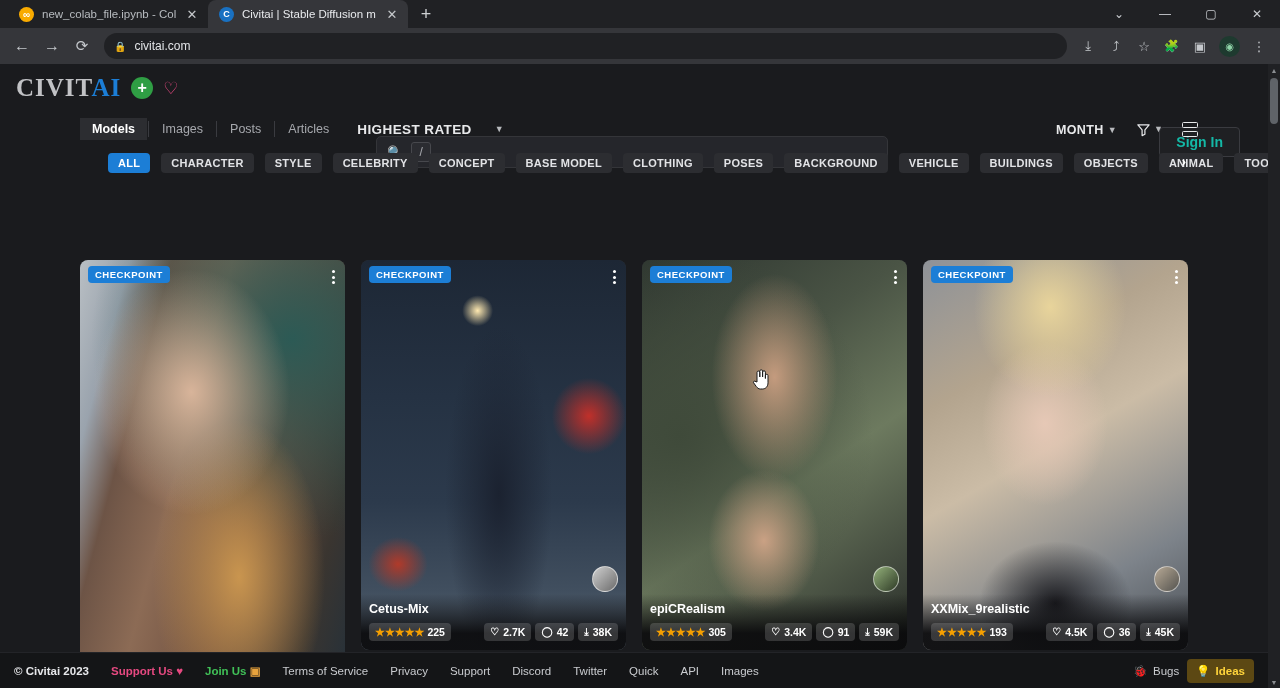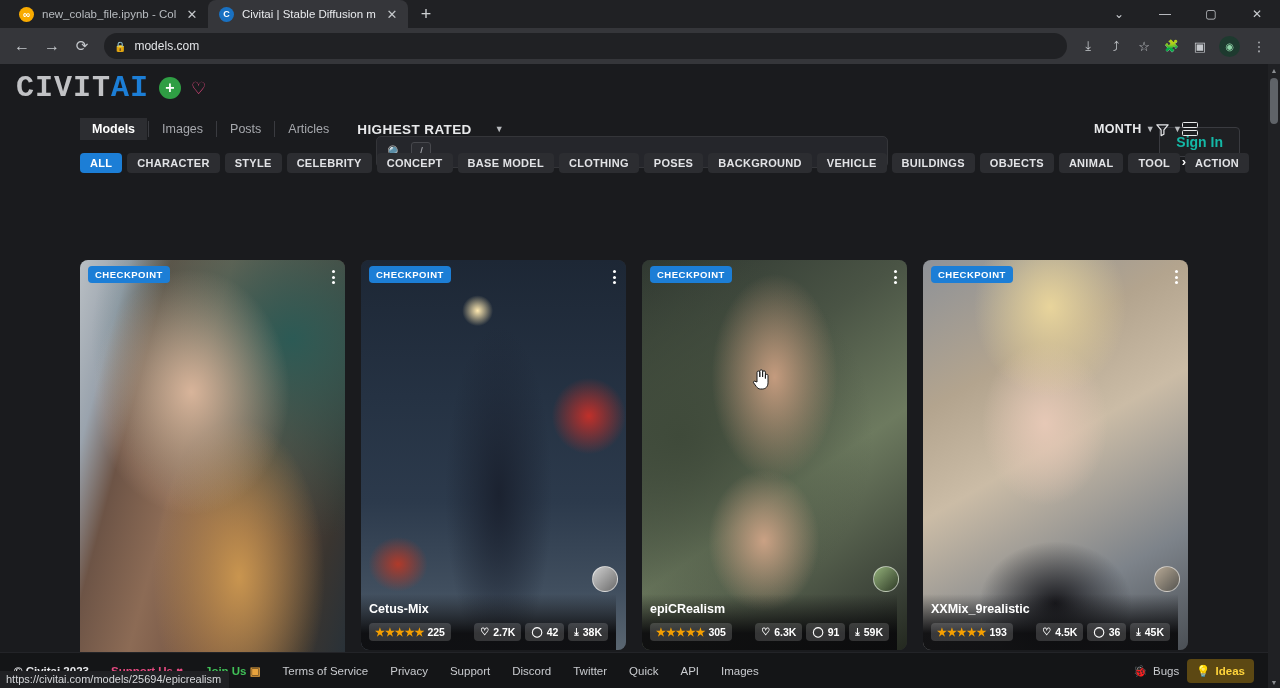--- a/index.html
+++ b/index.html
@@ -89,22 +89,22 @@
     width: 1280px; height: 624px;
     background: #1a1b1e; overflow: hidden;
   }
   .viewport { width: 1268px; height: 624px; position: relative; overflow: hidden; }
 
   .site-header {
     height: 48px; background: #1a1b1e; display: flex;
     align-items: center; padding: 0 16px; gap: 10px;
   }
   .logo {
-    font-size: 30px; font-weight: 800; letter-spacing: 1px;
-    font-family: Liberation Mono, monospace;
+    font-size: 25px; font-weight: 800; letter-spacing: 1px;
+    font-family: Liberation Serif, serif;
   }
   .logo .c1 { color: #c1c2c5; }
   .logo .c2 { color: #1c7ed6; }
   .hdr-plus {
     width: 22px; height: 22px; border-radius: 50%; background: #2f9e44;
     color: #fff; display: flex; align-items: center; justify-content: center;
     font-size: 16px; font-weight: bold; line-height: 1;
   }
   .hdr-heart { color: #e64980; font-size: 17px; line-height: 1; }
 
@@ -137,28 +137,28 @@
   .segbtn {
     padding: 4px 12px; font-size: 12.5px; color: #a6a8ad; border-radius: 0;
   }
   .segbtn.active { background: #2c2d31; color: #fff; font-weight: 700; }
   .seg-divider { width: 1px; height: 16px; background: #3a3b40; margin: 0 1px; }
   .sortsel {
     margin-left: 16px; display: flex; align-items: center; gap: 23px;
     color: #e8e9eb; font-size: 13.5px; font-weight: 700; letter-spacing: .4px;
   }
   .right-tools {
-    position: absolute; right: 70px; display: flex; align-items: center; gap: 0;
+    position: absolute; right: 70px; display: flex; align-items: flex-end; gap: 19px;
   }
   .period { display: flex; align-items: center; gap: 4px; color: #e8e9eb;
             font-size: 12.5px; font-weight: 700; letter-spacing: .4px; }
   .chev { font-size: 9px; color: #b8babd; }
 
   .chiprow {
-    display: flex; align-items: center; gap: 5px; padding: 4px 80px 0 80px;
+    display: flex; align-items: center; gap: 11px; padding: 4px 80px 0 108px;
     height: 30px; position: relative; overflow: hidden;
   }
   .chip {
     padding: 4px 10px; border-radius: 4px; background: #2c2d31;
     color: #e2e3e6; font-size: 11px; font-weight: 700; letter-spacing: .3px;
     white-space: nowrap;
   }
   .chip.active { background: #1c7ed6; color: #fff; }
   .chip-scroll-arrow {
     position: absolute; right: 82px; top: 8px; color: #fff;
@@ -190,21 +190,21 @@
     position: absolute; right: 6px; top: 6px;
     display: flex; flex-direction: column; gap: 2.5px; padding: 4px;
   }
   .dots i { width: 3px; height: 3px; border-radius: 50%; background: #fff; display: block; }
   .avatar-sm {
     position: absolute; right: 8px; bottom: 8px;
     width: 26px; height: 26px; border-radius: 50%;
     border: 1.5px solid rgba(255,255,255,.55); overflow: hidden;
   }
   .cardinfo {
-    position: absolute; left: 0; right: 10px; bottom: 0;
+    position: absolute; left: 0; right: 0; bottom: 0;
     padding: 8px 8px 9px 8px;
     background: linear-gradient(to top, rgba(10,10,12,.93) 30%, rgba(10,10,12,.0));
   }
   .cardtitle {
     color: #fff; font-size: 12.5px; font-weight: 700; margin-bottom: 7px;
     white-space: nowrap; overflow: hidden; text-overflow: ellipsis;
   }
   .statrow { display: flex; align-items: center; justify-content: space-between; }
   .pill {
     background: rgba(255,255,255,.16); border-radius: 4px;
@@ -284,21 +284,21 @@
       <div class="wc">✕</div>
     </div>
   </div>
 
   <div class="toolbar">
     <div class="navbtn" style="font-size:16px">←</div>
     <div class="navbtn" style="font-size:16px">→</div>
     <div class="navbtn" style="font-size:15px">⟳</div>
     <div class="omnibox">
       <span class="lock">🔒</span>
-      <span>models.com</span>
+      <span>civitai.com</span>
     </div>
     <div class="tb-icons">
       <div class="tb-icon">⤓</div>
       <div class="tb-icon">⤴</div>
       <div class="tb-icon">☆</div>
       <div class="tb-icon" style="font-size:12px">🧩</div>
       <div class="tb-icon">▣</div>
       <div class="tb-avatar">◉</div>
       <div class="tb-icon">⋮</div>
     </div>
@@ -482,21 +482,21 @@
                         <span class="star">★</span>
                         <span class="star">★</span>
                         <span class="star">★</span>
                         <span class="star">★</span>
                       </span>
                     <span>305</span>
                   </div>
                   <div class="pillgroup">
                     <div class="pill">
                       <span class="ico">♡</span>
-                      <span>6.3K</span>
+                      <span>3.4K</span>
                     </div>
                     <div class="pill">
                       <span class="ico">◯</span>
                       <span>91</span>
                     </div>
                     <div class="pill">
                       <span class="ico">⤓</span>
                       <span>59K</span>
                     </div>
                   </div>
@@ -594,21 +594,20 @@
             <span>🐞</span>
             <span>Bugs</span>
           </span>
           <span class="ideas">
             <span>💡</span>
             <span>Ideas</span>
           </span>
         </span>
       </div>
 
-      <div class="statusbar">https://civitai.com/models/25694/epicrealism</div>
 
     </div>
   </div>
 
   <div class="scrollbar">
     <div class="up">▲</div>
     <div class="scrollthumb"></div>
     <div class="down" style="position:absolute;bottom:0;left:0;width:12px">▼</div>
   </div>
 

